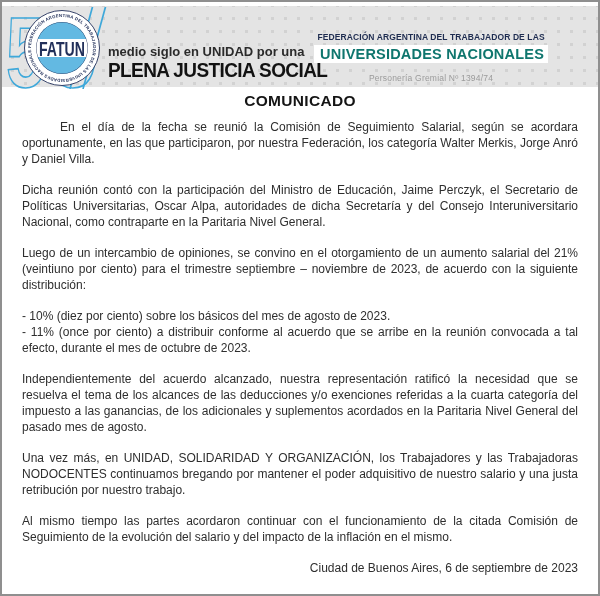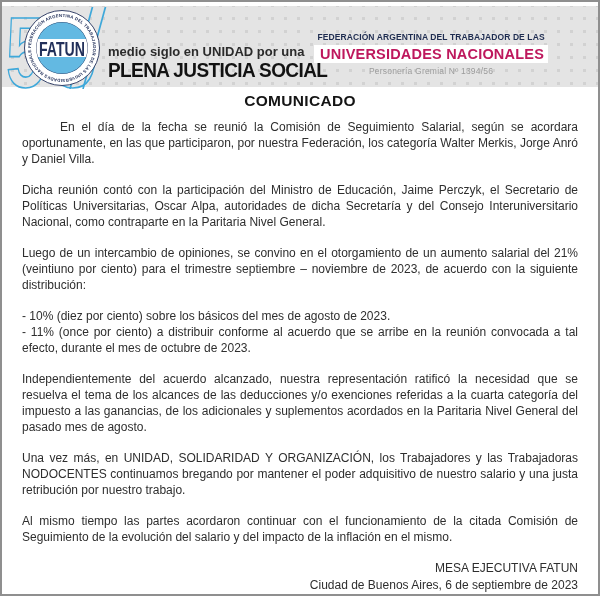--- a/index.html
+++ b/index.html
@@ -14,21 +14,21 @@
     background-color:#e4e4e4;
     background-image:radial-gradient(#d2d2d2 1.5px, rgba(0,0,0,0) 1.6px);
     background-size:13px 13px;background-position:4px 6px;
   }
   .logo-wrap{position:absolute;left:5px;top:1px;width:104px;height:82px;}
   .tagline{position:absolute;left:106px;top:39px;line-height:1;}
   .tagline-1{font-size:13px;font-weight:600;color:#2b2b2b;letter-spacing:0px;margin-bottom:2px;}
   .tagline-2{font-size:19px;font-weight:800;color:#121212;letter-spacing:-0.6px;transform:scaleY(1.05);transform-origin:left top;}
   .org-block{position:absolute;right:50px;top:27px;text-align:center;line-height:1;}
   .org-1{font-size:8.5px;font-weight:700;color:#1e2c50;letter-spacing:0.1px;margin-bottom:3px;}
-  .org-2{display:inline-block;background:#ffffff;color:#be185d;font-size:14.5px;font-weight:800;letter-spacing:0.2px;padding:2px 4px 2px 6px;margin-bottom:3px;}
+  .org-2{display:inline-block;background:#ffffff;color:#0f766e;font-size:14.5px;font-weight:800;letter-spacing:0.2px;padding:2px 4px 2px 6px;margin-bottom:10px;}
   .org-3{font-size:8.5px;color:#9b9b9b;letter-spacing:0.2px;margin-top:1px;}
   
   .doc{position:absolute;top:88px;left:0;right:0;padding:0 20px;color:#2e2e2e;}
   .doc-title{text-align:center;font-size:15.5px;font-weight:700;color:#141414;letter-spacing:0.3px;margin:2px 0 9px 0;}
   .doc p{font-size:12px;line-height:16px;text-align:justify;margin:0 0 15px 0;}
   .doc p.indent{text-indent:38px;}
   .doc p.tight{margin-bottom:0;}
   .signature{margin-top:11px;text-align:right;font-size:12px;line-height:17px;color:#2e2e2e;}
 </style>
 </head>
@@ -69,35 +69,34 @@
     </div>
 
     <div class="tagline">
       <div class="tagline-1">medio siglo en UNIDAD por una</div>
       <div class="tagline-2">PLENA JUSTICIA SOCIAL</div>
     </div>
 
     <div class="org-block">
       <div class="org-1">FEDERACIÓN ARGENTINA DEL TRABAJADOR DE LAS</div>
       <div><span class="org-2">UNIVERSIDADES NACIONALES</span></div>
-      <div class="org-3">Personería Gremial Nº 1394/56</div>
+      <div class="org-3">Personería Gremial Nº 1394/74</div>
     </div>
   </div>
 
   <div class="doc">
     <div class="doc-title">COMUNICADO</div>
 
     <p class="indent">En el día de la fecha se reunió la Comisión de Seguimiento Salarial, según se acordara oportunamente, en las que participaron, por nuestra Federación, los categoría Walter Merkis, Jorge Anró y Daniel Villa.</p>
     <p>Dicha reunión contó con la participación del Ministro de Educación, Jaime Perczyk, el Secretario de Políticas Universitarias, Oscar Alpa, autoridades de dicha Secretaría y del Consejo Interuniversitario Nacional, como contraparte en la Paritaria Nivel General.</p>
     <p>Luego de un intercambio de opiniones, se convino en el otorgamiento de un aumento salarial del 21% (veintiuno por ciento) para el trimestre septiembre – noviembre de 2023, de acuerdo con la siguiente distribución:</p>
     <p class="tight">- 10% (diez por ciento) sobre los básicos del mes de agosto de 2023.</p>
     <p>- 11% (once por ciento) a distribuir conforme al acuerdo que se arribe en la reunión convocada a tal efecto, durante el mes de octubre de 2023.</p>
     <p>Independientemente del acuerdo alcanzado, nuestra representación ratificó la necesidad que se resuelva el tema de los alcances de las deducciones y/o exenciones referidas a la cuarta categoría del impuesto a las ganancias, de los adicionales y suplementos acordados en la Paritaria Nivel General del pasado mes de agosto.</p>
     <p>Una vez más, en UNIDAD, SOLIDARIDAD Y ORGANIZACIÓN, los Trabajadores y las Trabajadoras NODOCENTES continuamos bregando por mantener el poder adquisitivo de nuestro salario y una justa retribución por nuestro trabajo.</p>
     <p>Al mismo tiempo las partes acordaron continuar con el funcionamiento de la citada Comisión de Seguimiento de la evolución del salario y del impacto de la inflación en el mismo.</p>
 
     <div class="signature">
-      <div>MESA EJECUTIVA FATUN</div>
       <div>Ciudad de Buenos Aires, 6 de septiembre de 2023</div>
     </div>
   </div>
 
 </div>
 
 </body></html>

